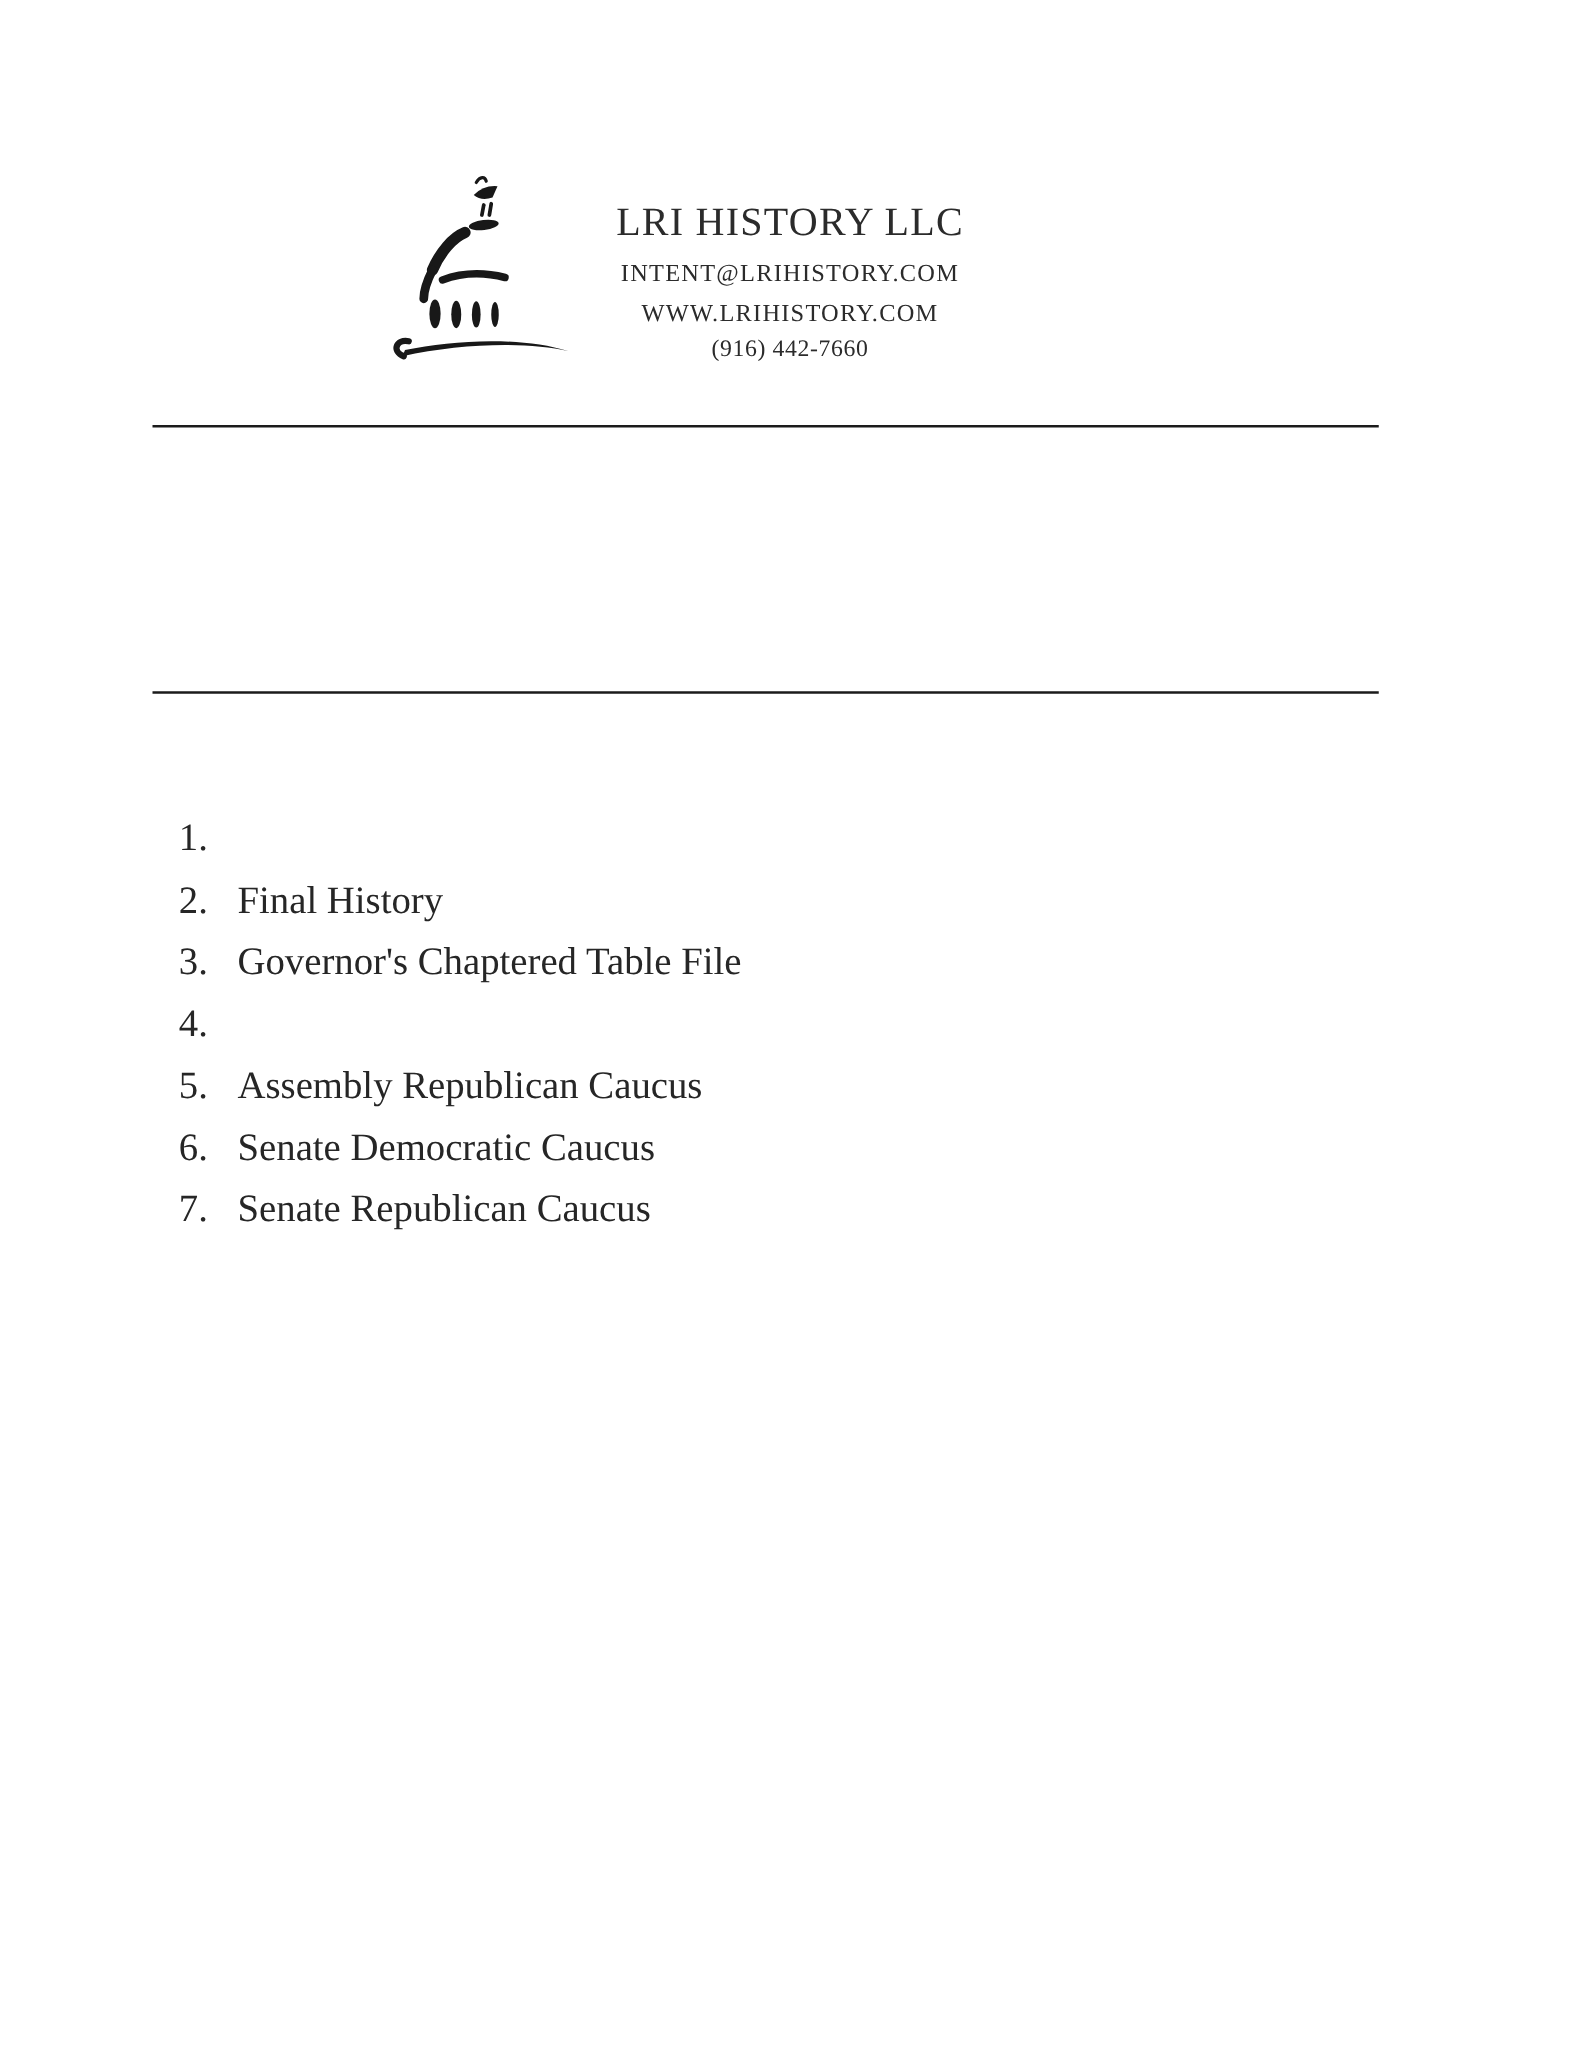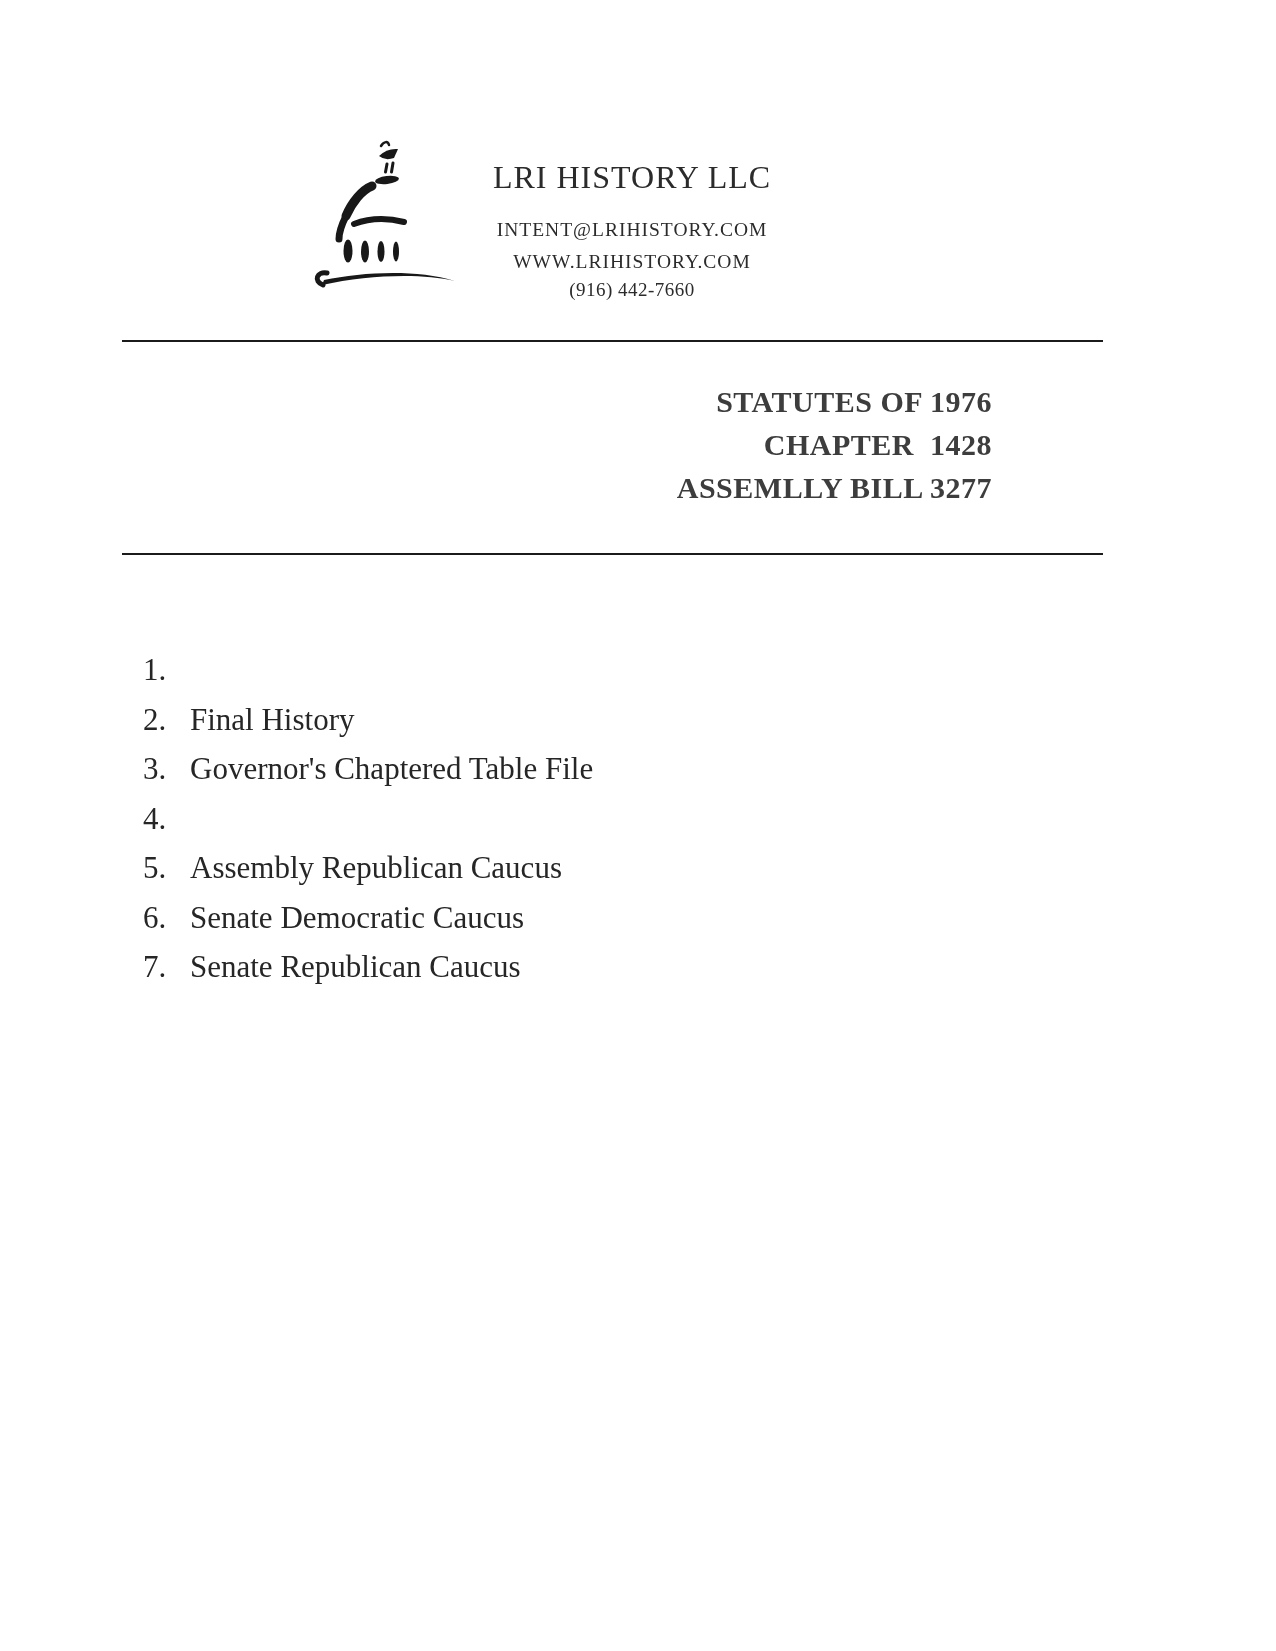--- a/index.html
+++ b/index.html
@@ -19,21 +19,21 @@
     width:148px; height:154px;
   }
   .hdr-text{
     position:absolute;
     left:460px; top:158px;
     width:344px;
     text-align:center;
     color:#2b2b2b;
   }
   .company{font-size:32px;line-height:38px;letter-spacing:1px;}
-  .email  {margin-top:22px;font-size:19.5px;line-height:24px;letter-spacing:1px;}
+  .email  {margin-top:12px;font-size:19.5px;line-height:24px;letter-spacing:1px;}
   .website{margin-top:8px; font-size:19.5px;line-height:24px;letter-spacing:1px;}
   .phone  {margin-top:4px; font-size:19px;  line-height:24px;letter-spacing:.5px;}
 
   
   .rule{
     position:absolute;
     left:122px;
     width:981px;
     height:2px;
     background:#1b1b1b;
@@ -112,25 +112,20 @@
   <div class="hdr-text">
     <div class="company">LRI HISTORY LLC</div>
     <div class="email">INTENT@LRIHISTORY.COM</div>
     <div class="website">WWW.LRIHISTORY.COM</div>
     <div class="phone">(916) 442-7660</div>
   </div>
 
   <div class="rule rule-top"></div>
   <div class="rule rule-bottom"></div>
 
-  <div class="title-block">
-    <div>STATUTES OF 1976</div>
-    <div>CHAPTER &nbsp;1428</div>
-    <div>ASSEMLLY BILL 3277</div>
-  </div>
 
 
   <ol class="toc-list">
     <li>
       <span class="toc-num">1.</span>
     </li>
     <li>
       <span class="toc-num">2.</span>
       <span>Final History</span>
     </li>

